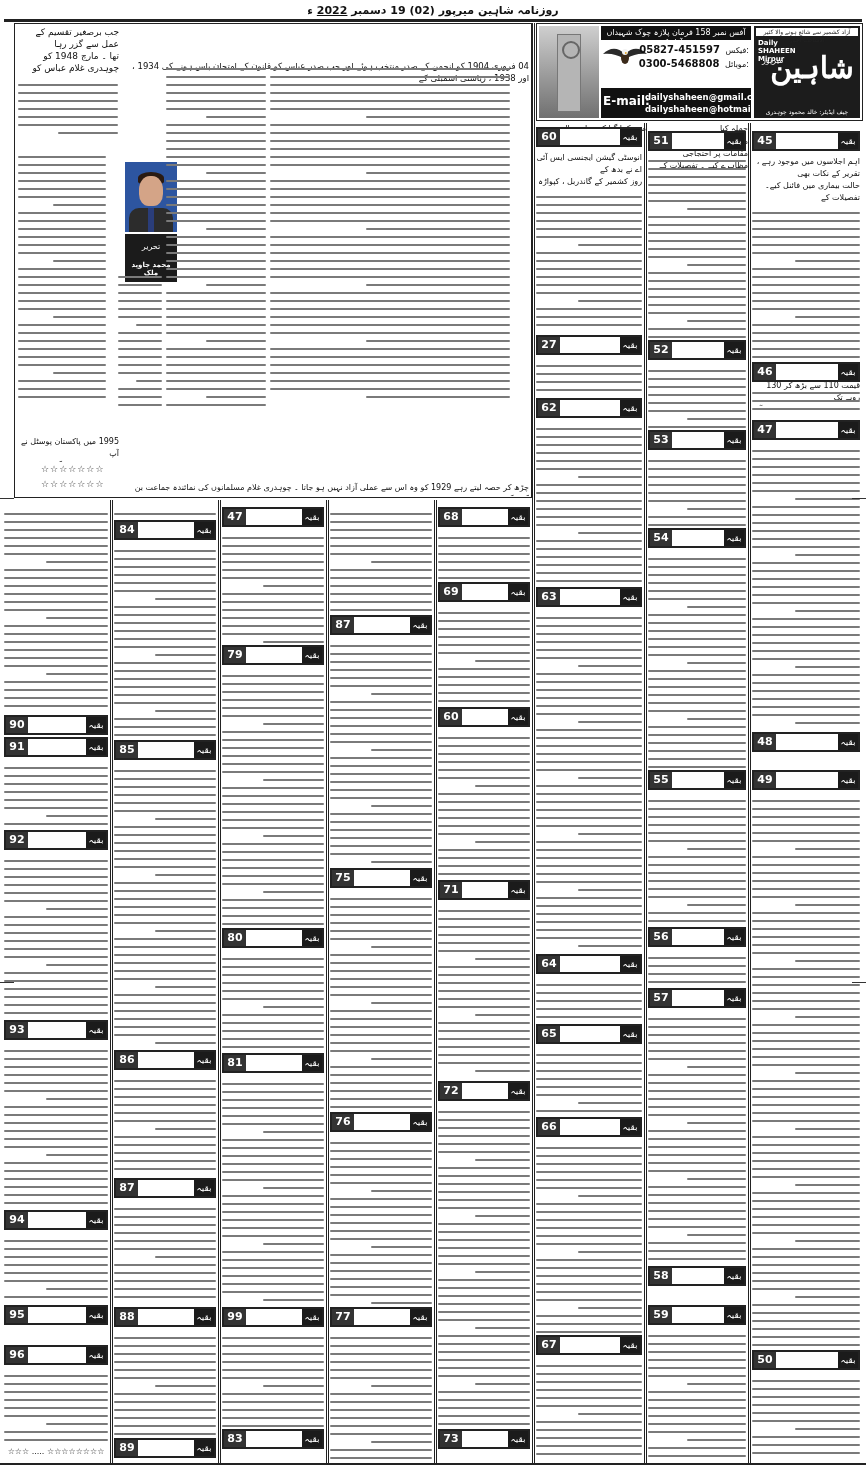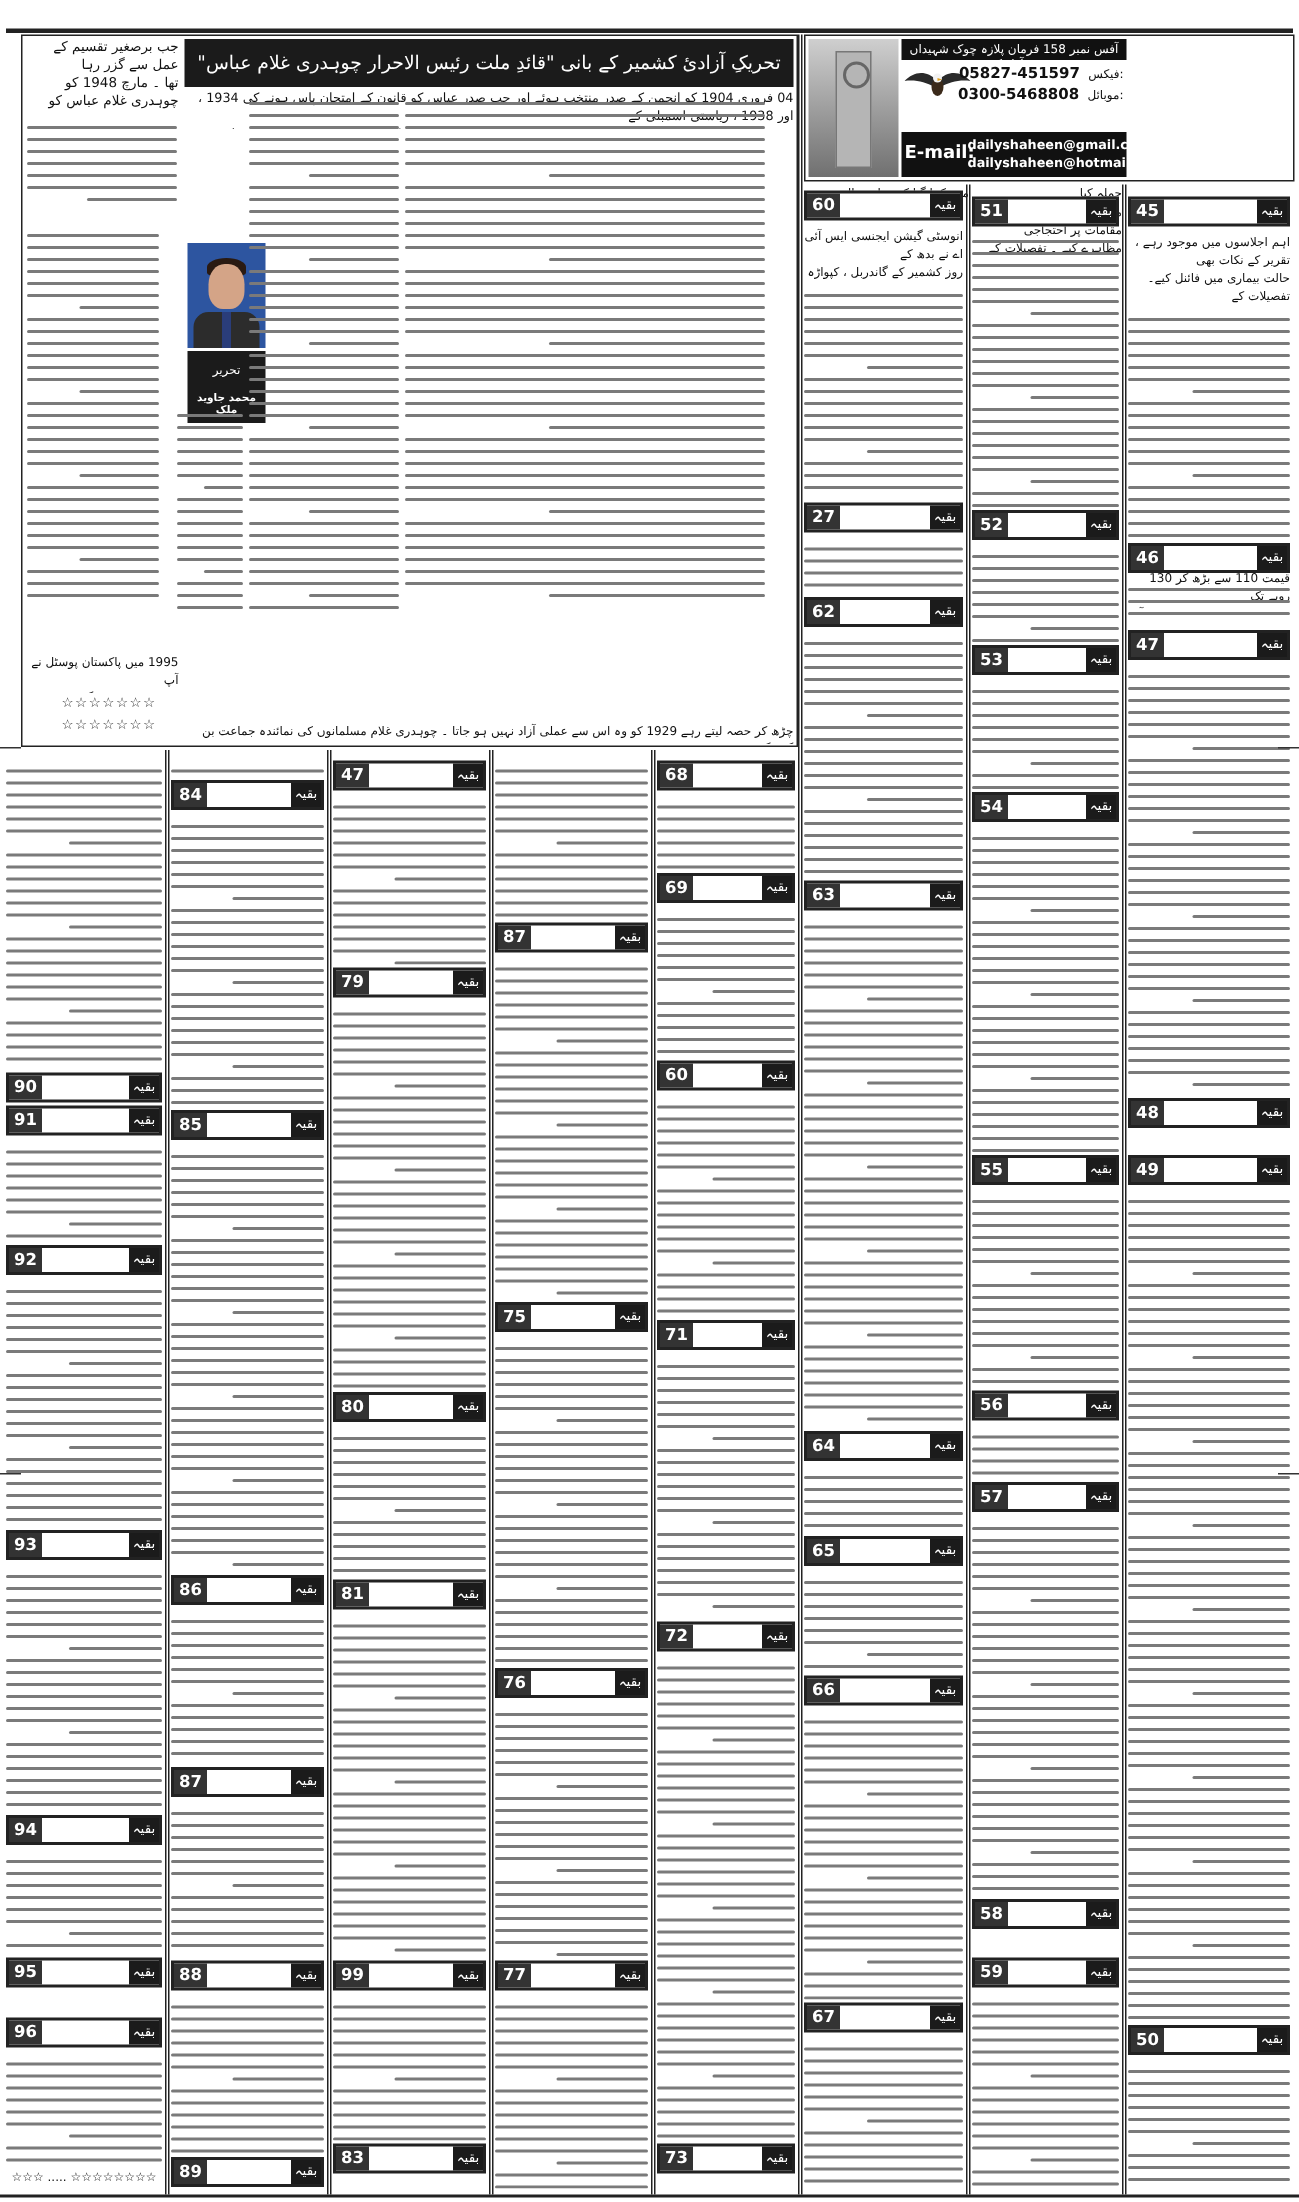--- a/index.html
+++ b/index.html
@@ -57,20 +57,28 @@
   .baqia .num { position: absolute; left: 0; top: 0; height: 16px; width: 22px; background: #333; color: #fff; font-size: 11px; font-weight: bold; line-height: 16px; text-align: center; }
   .baqia .lbl { position: absolute; right: 0; top: 0; height: 16px; width: 20px; background: #1b1b1b; color: #fff; font-size: 9px; line-height: 16px; text-align: center; direction: rtl; }
 
   .tick { position: absolute; height: 1px; background: #333; width: 14px; }
 </style>
 </head>
 <body>
 
 <div class="page">
 
+  <div class="dateline">
+    <span>روزنامہ شاہین میرپور</span>
+    <span>(02)</span>
+    <span>19</span>
+    <span>دسمبر</span>
+    <span class="yr">2022</span>
+    <span>ء</span>
+  </div>
   <div class="topline"></div>
 
   <div class="masthead">
     <div class="mh-photo">
         <div class="tower"></div>
       </div>
     <div class="mh-info">
       <div class="mh-addr">آفس نمبر 158 فرمان پلازہ چوک شہیداں میرپور آزاد کشمیر</div>
       <svg class="mh-eagle" viewBox="0 0 44 24">
         <path d="M22 10 C14 2, 6 4, 0 10 C8 9, 14 11, 20 14 Z" fill="#2a2a2a"></path>
@@ -88,24 +96,34 @@
         <span class="lbl">موبائل:</span>
       </div>
       <div class="mh-email">
         <span class="lbl">E-mail:</span>
         <div class="addrs">
           <div>dailyshaheen@gmail.com</div>
           <div>dailyshaheen@hotmail.com</div>
         </div>
       </div>
     </div>
+    <div class="mh-logo">
+      <div class="tag">آزاد کشمیر سے شائع ہونے والا کثیر الاشاعت اخبار</div>
+      <div class="en">
+        <div>Daily</div>
+        <div>SHAHEEN</div>
+        <div>Mirpur</div>
+      </div>
+      <div class="city">میرپور</div>
+      <div class="ur">شاہین</div>
+      <div class="editor">چیف ایڈیٹر: خالد محمود چوہدری</div>
+    </div>
   </div>
 
   <div class="lead">
-    <div class="lead-head">تحریکِ آزادیٔ کشمیر کے بانی "قائدِ ملت رئیس الاحرار چوہدری غلام عباس"</div>
     <div class="urdu" style="left:4px; top:2px; width:100px; height:48px;">
       <div>جب برصغیر تقسیم کے عمل سے گزر رہا</div>
       <div>تھا ۔ مارچ 1948 کو چوہدری غلام عباس کو</div>
 
     </div>
     <div class="urdu" style="left:108px; top:36px; width:406px; height:26px; font-size:8.5px;">
       <div>04 فروری 1904 کو انجمن کے صدر منتخب ہوئے اور جب صدر عباس کو قانون کے امتحان پاس ہونے کی 1934 ، اور 1938 ، ریاستی اسمبلی کے</div>
       <div>جموں میں چوہدری نواب دین کے گھر منتخب ہوئے تو انجمن نے مسلمانوں کی اطلاع انہیں جیل میں ہی ملی 1932 میں انتخابات میں مسلمانوں نے جو تاریخ ساز</div>
     </div>
     <div class="lead-photo">

